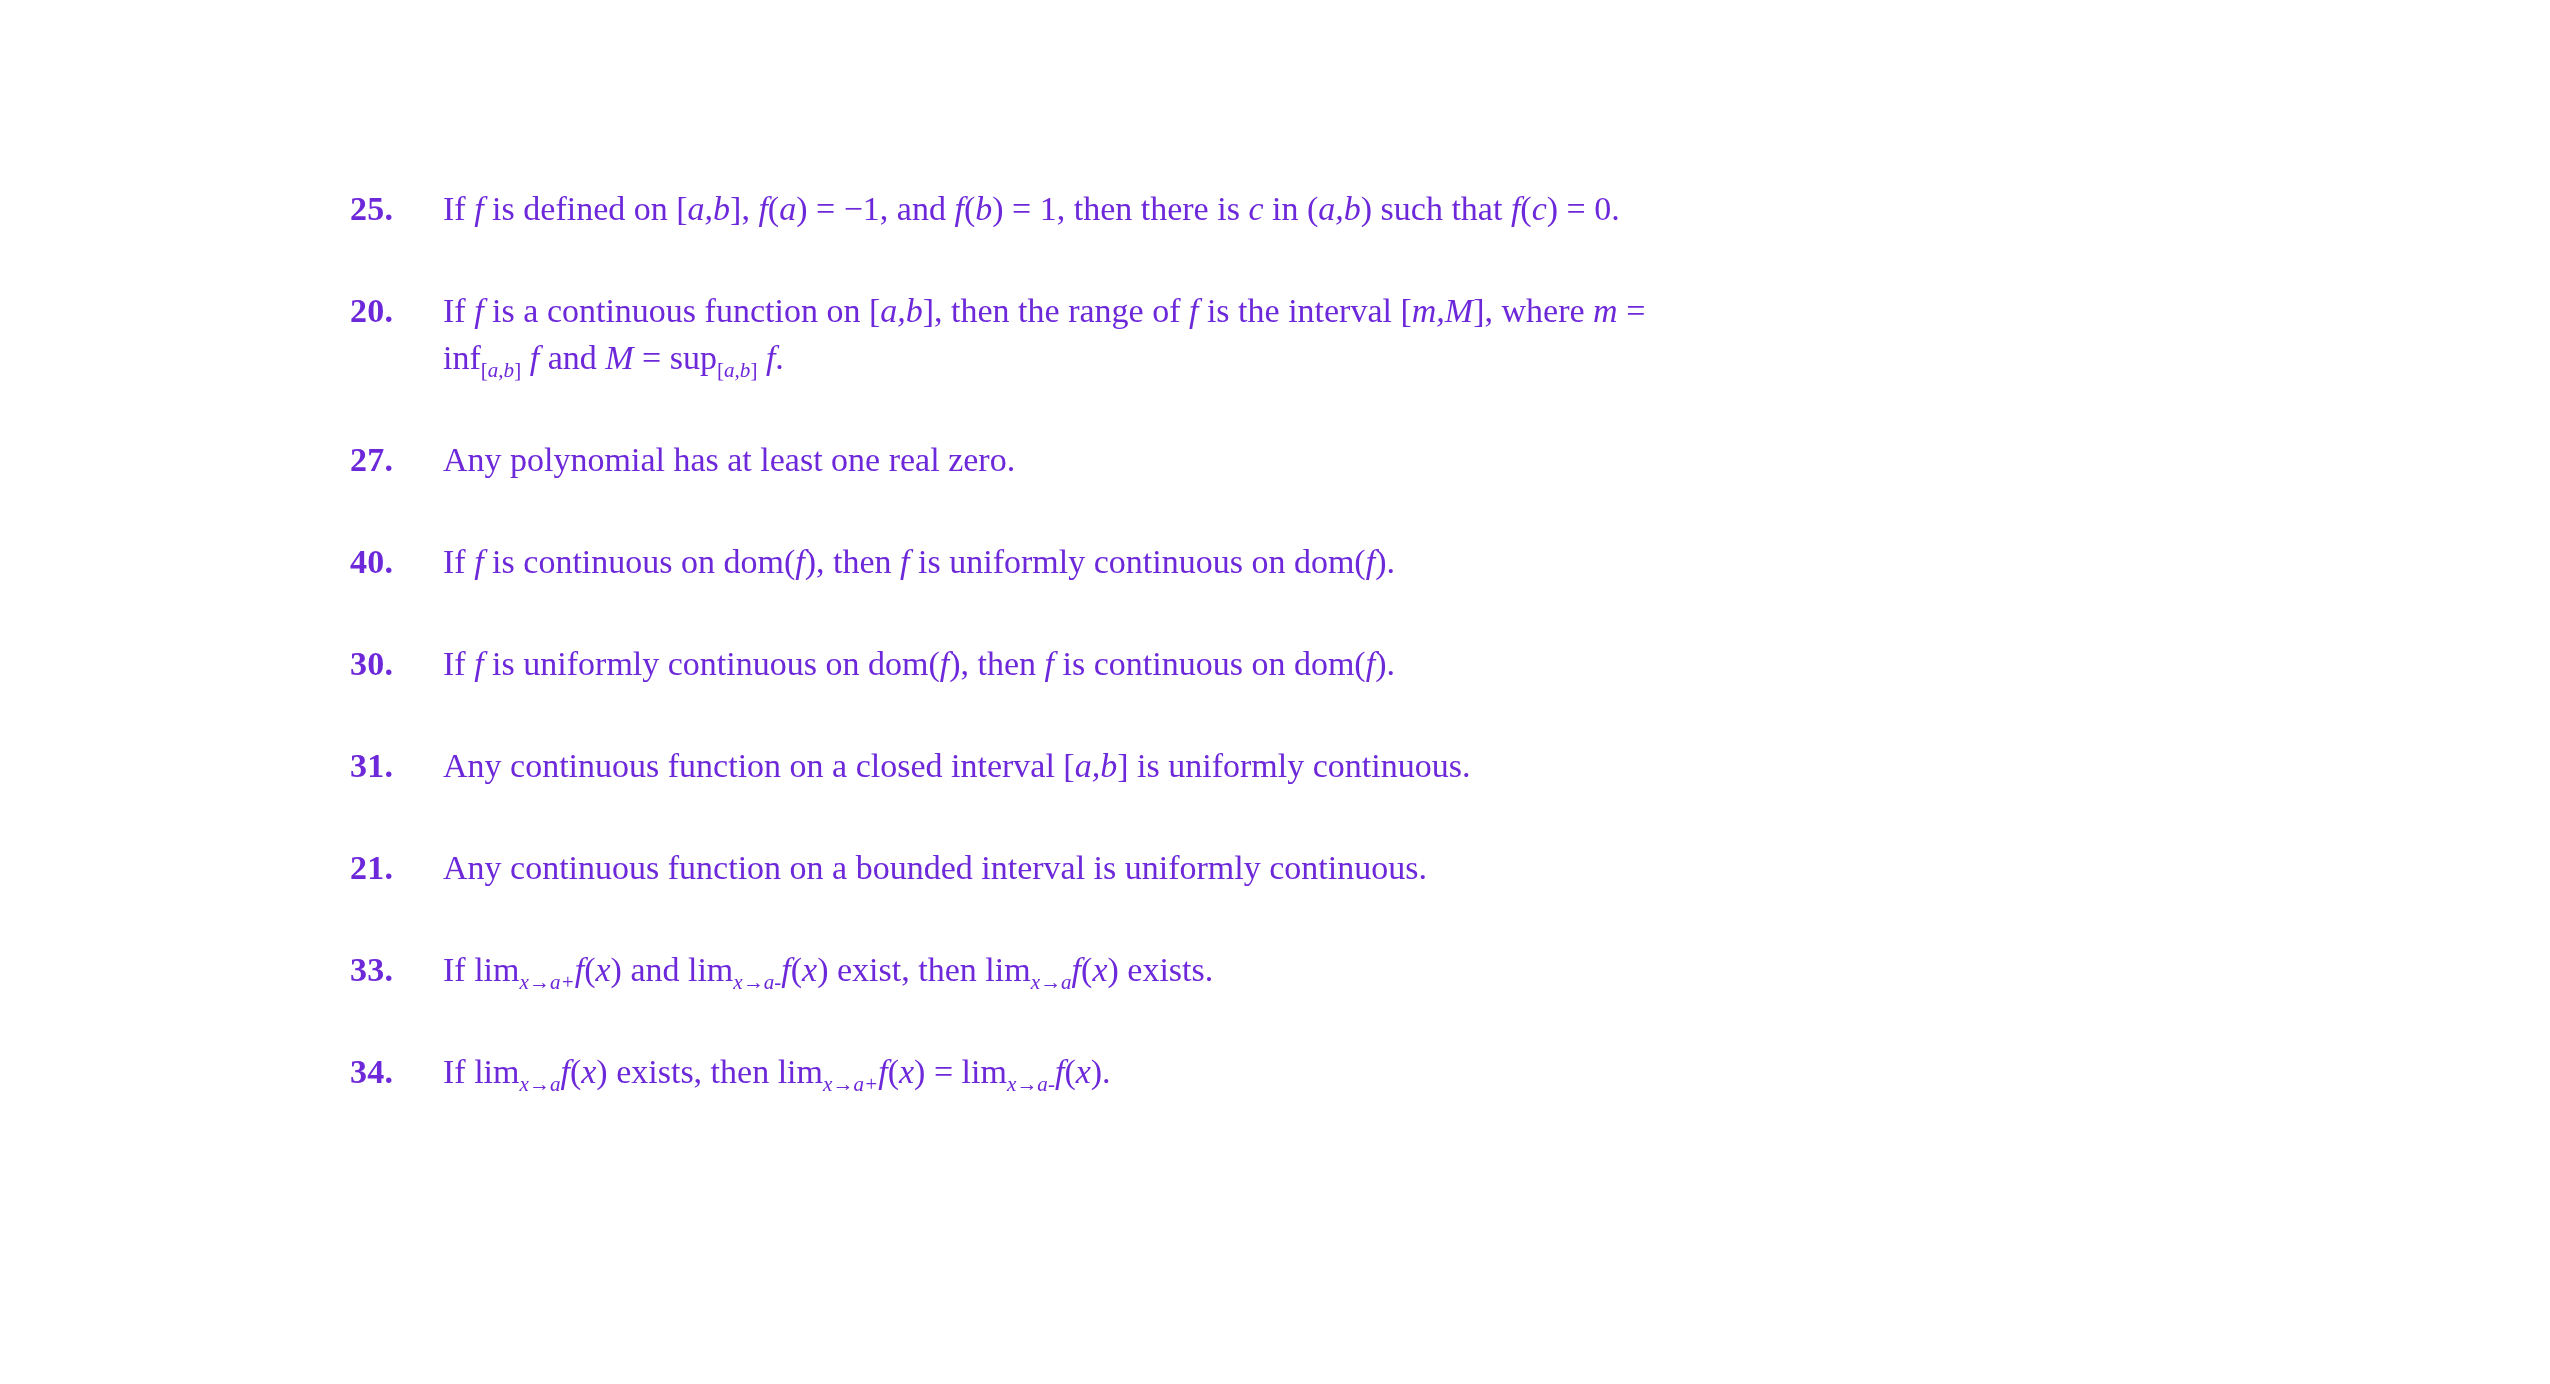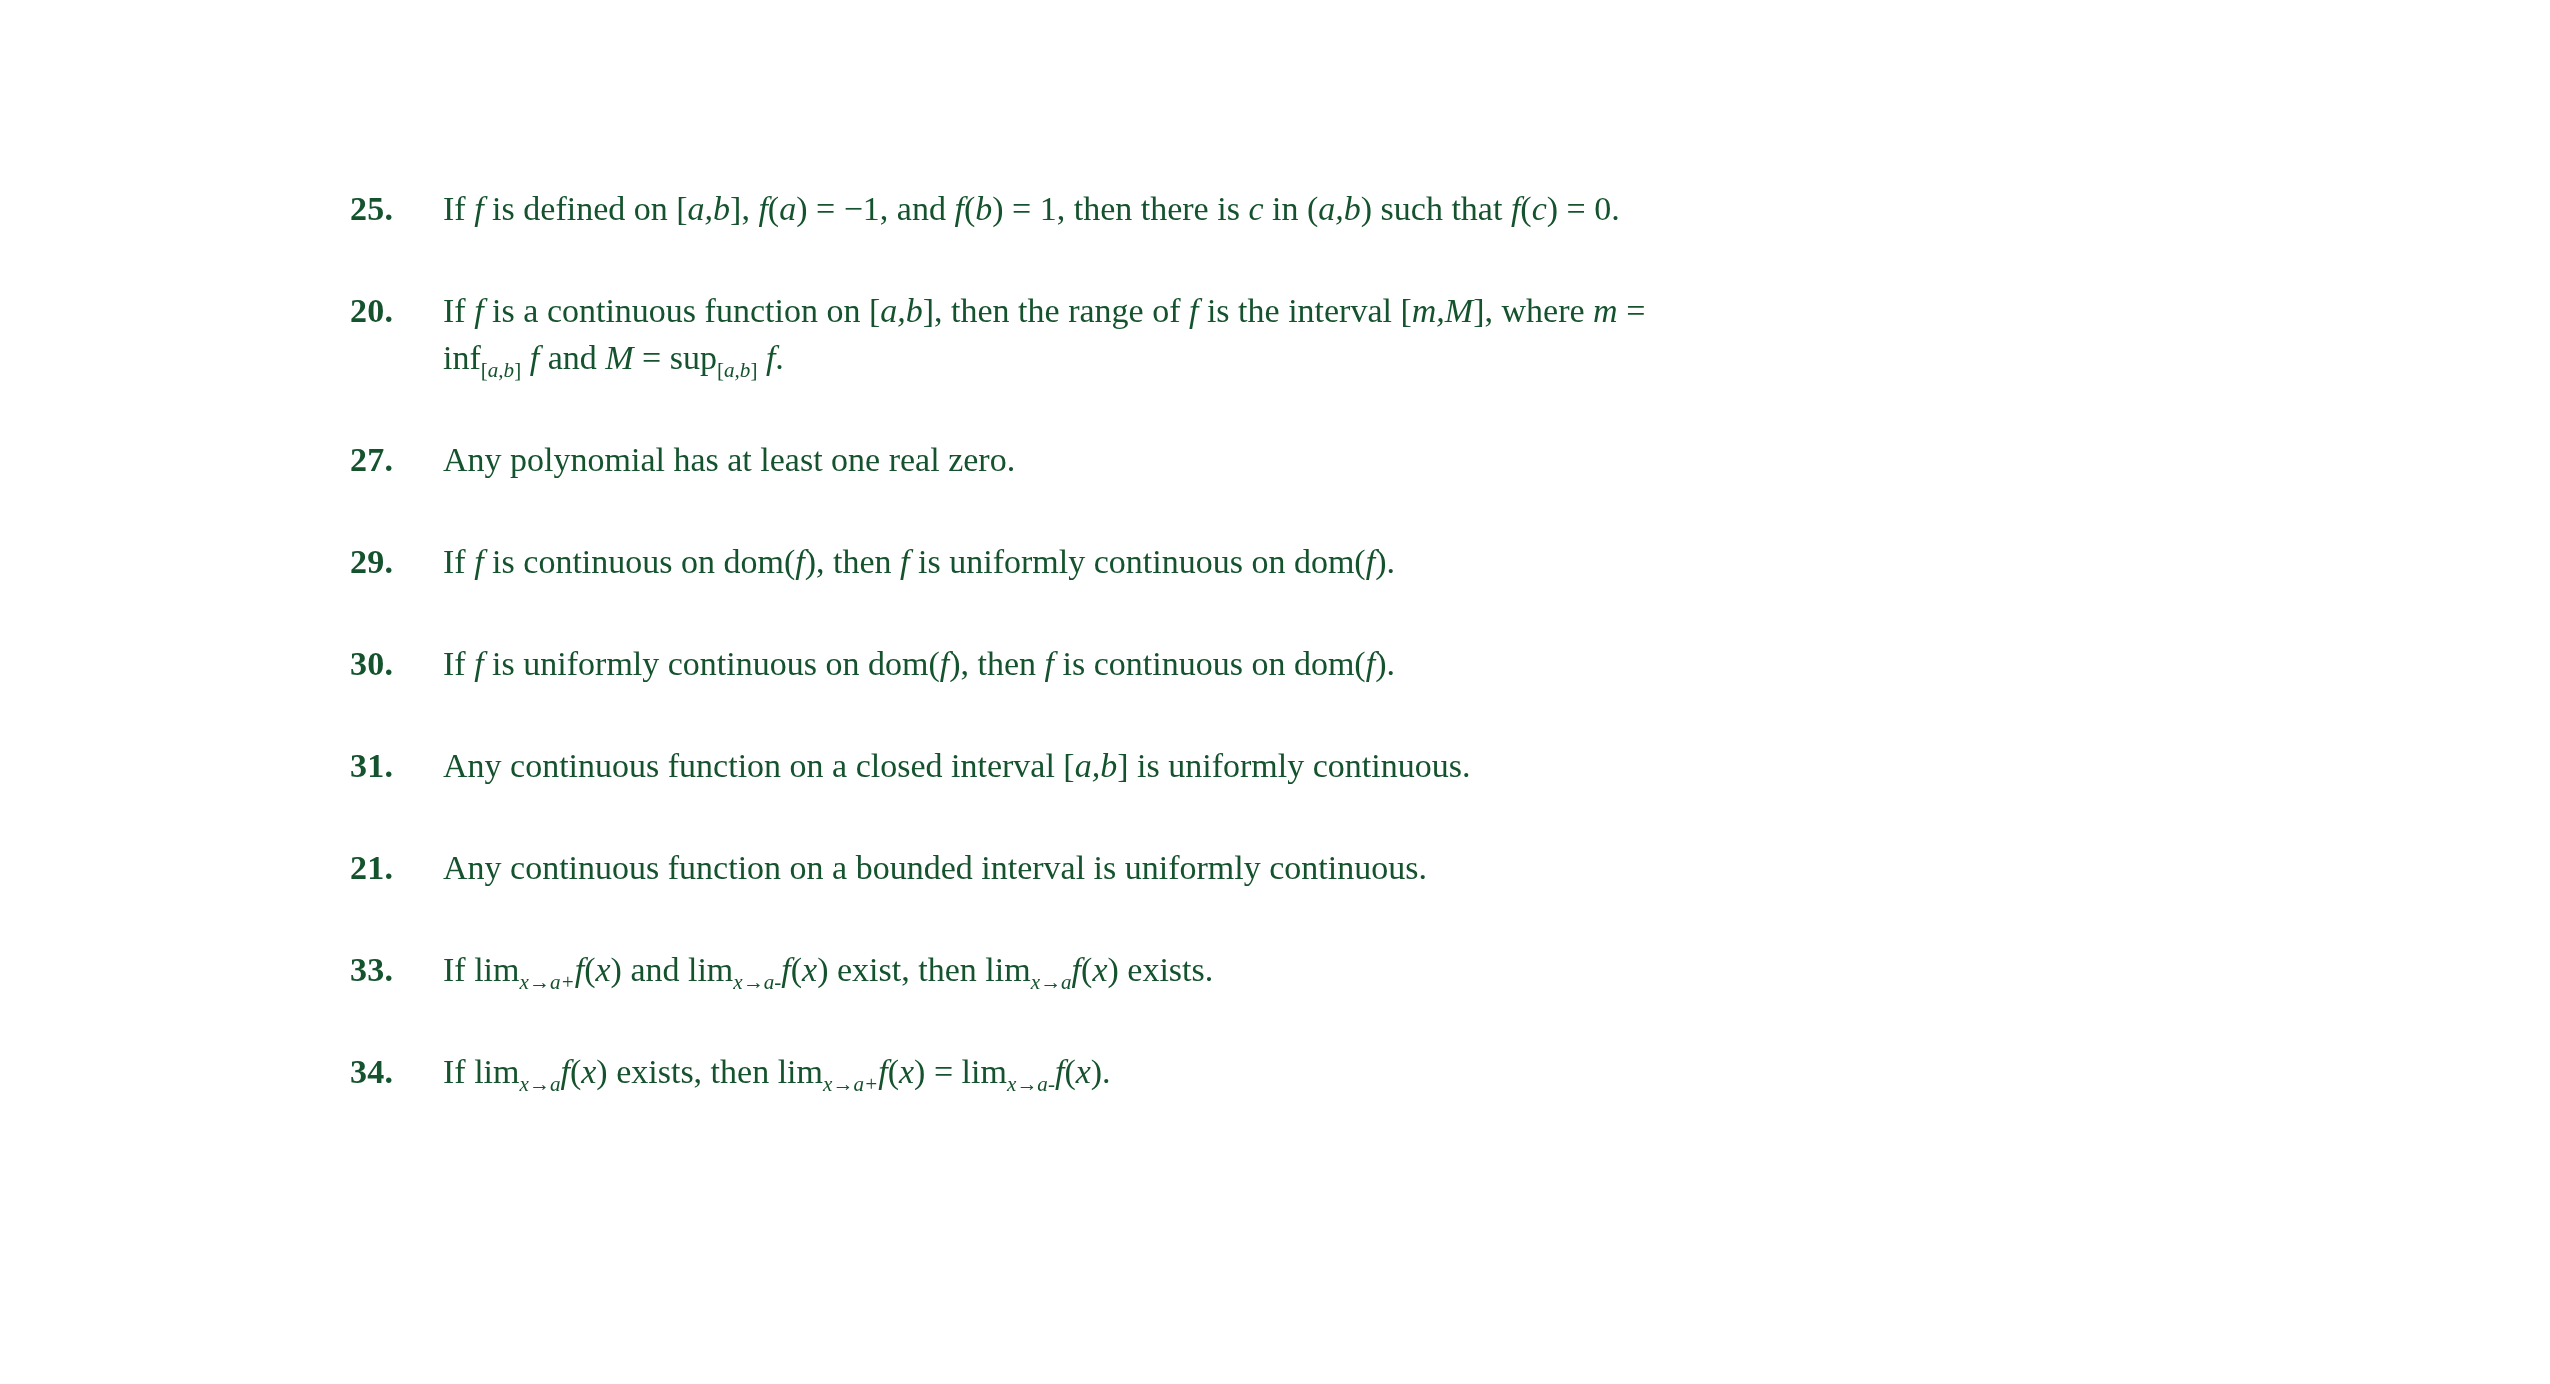--- a/index.html
+++ b/index.html
@@ -21,21 +21,21 @@
     left: 350px;
     top: 185px;
     width: 1820px;
   }
   .item {
     display: flex;
     align-items: flex-start;
     font-size: 34px;
     line-height: 47px;
     margin-bottom: 55px;
-    color: #14532d;
+    color: #6d28d9;
   }
   .num {
     flex: 0 0 93px;
     font-weight: 700;
     letter-spacing: 0.2px;
   }
   .text {
     flex: 1 1 auto;
   }
   .seg-n { font-style: normal; }
@@ -64,21 +64,21 @@
       </div>
       <div class="item">
         <span class="num">20.</span>
         <span class="text"><span class="seg-n">If </span><span class="seg-i">f</span><span class="seg-n"> is a continuous function on [</span><span class="seg-i">a,b</span><span class="seg-n">], then the range of </span><span class="seg-i">f</span><span class="seg-n"> is the interval [</span><span class="seg-i">m,M</span><span class="seg-n">], where </span><span class="seg-i">m</span><span class="seg-n"> =</span><br><span class="seg-n">inf</span><span class="seg-sub">[</span><span class="seg-subi">a,b</span><span class="seg-sub">]</span><span class="seg-n"> </span><span class="seg-i">f</span><span class="seg-n"> and </span><span class="seg-i">M</span><span class="seg-n"> = sup</span><span class="seg-sub">[</span><span class="seg-subi">a,b</span><span class="seg-sub">]</span><span class="seg-n"> </span><span class="seg-i">f</span><span class="seg-n">.</span></span>
       </div>
       <div class="item">
         <span class="num">27.</span>
         <span class="text"><span class="seg-n">Any polynomial has at least one real zero.</span></span>
       </div>
       <div class="item">
-        <span class="num">29.</span>
+        <span class="num">40.</span>
         <span class="text"><span class="seg-n">If </span><span class="seg-i">f</span><span class="seg-n"> is continuous on dom(</span><span class="seg-i">f</span><span class="seg-n">), then </span><span class="seg-i">f</span><span class="seg-n"> is uniformly continuous on dom(</span><span class="seg-i">f</span><span class="seg-n">).</span></span>
       </div>
       <div class="item">
         <span class="num">30.</span>
         <span class="text"><span class="seg-n">If </span><span class="seg-i">f</span><span class="seg-n"> is uniformly continuous on dom(</span><span class="seg-i">f</span><span class="seg-n">), then </span><span class="seg-i">f</span><span class="seg-n"> is continuous on dom(</span><span class="seg-i">f</span><span class="seg-n">).</span></span>
       </div>
       <div class="item">
         <span class="num">31.</span>
         <span class="text"><span class="seg-n">Any continuous function on a closed interval [</span><span class="seg-i">a,b</span><span class="seg-n">] is uniformly continuous.</span></span>
       </div>

